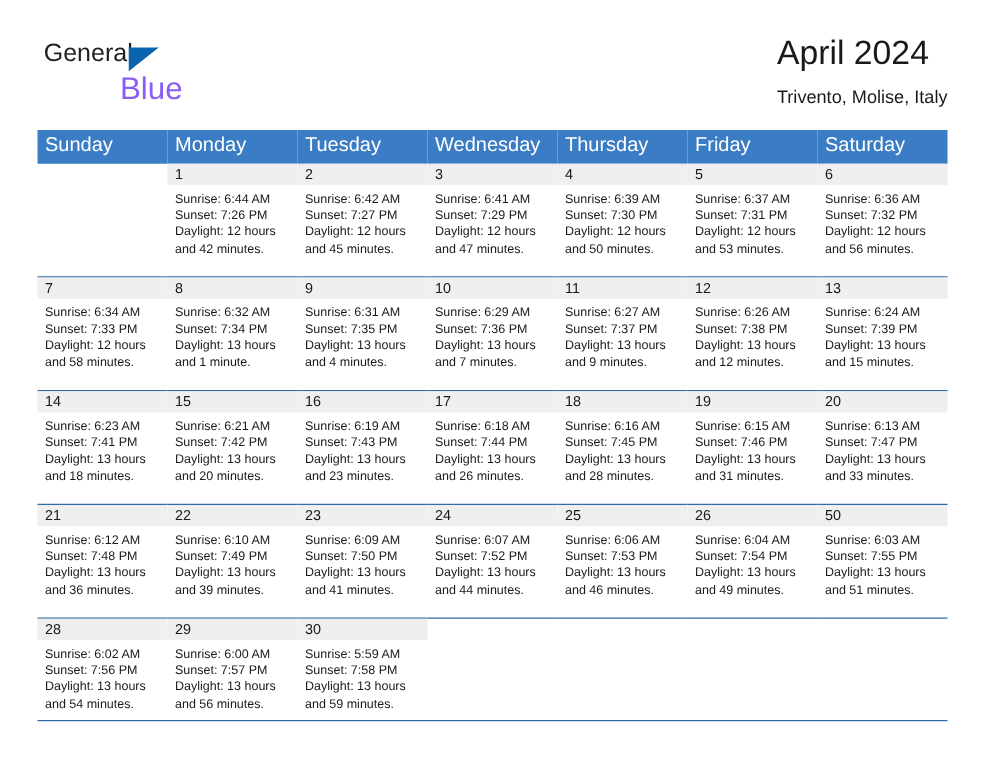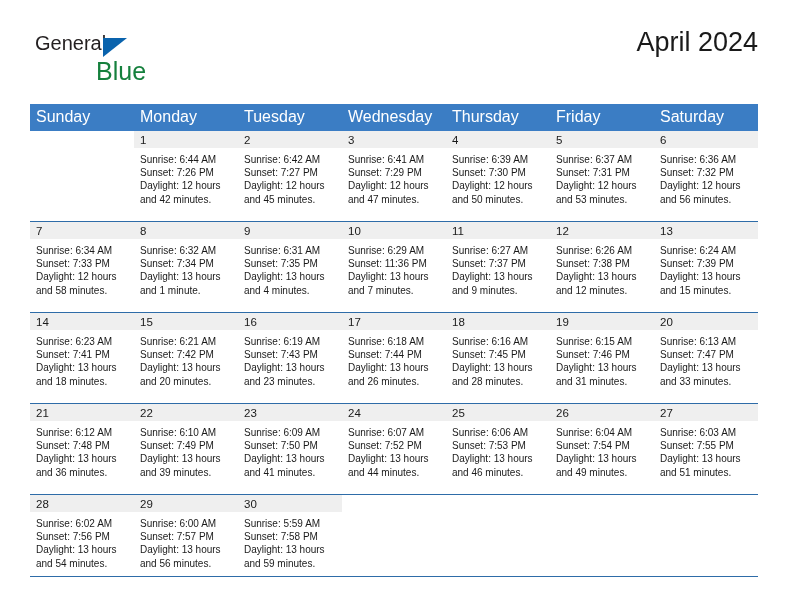--- a/index.html
+++ b/index.html
@@ -54,21 +54,21 @@
     width: 0;
     height: 0;
     border-left: 24px solid #0a63ad;
     border-bottom: 19px solid transparent;
   }
   .logo-blue {
     position: absolute;
     left: 61px;
     top: 25px;
     font-size: 25px;
-    color: #15803d;
+    color: #8b5cf6;
     font-family: "Liberation Sans", sans-serif;
   }
 
   .title-block {
     position: absolute;
     right: 0;
     top: 0;
   }
   .month-title {
     font-size: 27px;
@@ -156,20 +156,21 @@
   <div class="header">
 
     <div class="logo">
       <span class="logo-general">General</span>
       <span class="logo-tri"></span>
       <span class="logo-blue">Blue</span>
     </div>
 
     <div class="title-block">
       <div class="month-title">April 2024</div>
+      <div class="location">Trivento, Molise, Italy</div>
     </div>
 
   </div>
 
   <table class="calendar">
     <thead>
       <tr class="dow-row">
         <th>Sunday</th>
         <th>Monday</th>
         <th>Tuesday</th>
@@ -291,21 +292,21 @@
                 <div>Daylight: 13 hours</div>
                 <div>and 4 minutes.</div>
               </div>
             </div>
           </td>
           <td>
             <div class="cell-inner">
               <div class="daynum-band">10</div>
               <div class="cell-body">
                 <div>Sunrise: 6:29 AM</div>
-                <div>Sunset: 11:36 PM</div>
+                <div>Sunset: 7:36 PM</div>
                 <div>Daylight: 13 hours</div>
                 <div>and 7 minutes.</div>
               </div>
             </div>
           </td>
           <td>
             <div class="cell-inner">
               <div class="daynum-band">11</div>
               <div class="cell-body">
                 <div>Sunrise: 6:27 AM</div>
@@ -479,21 +480,21 @@
               <div class="cell-body">
                 <div>Sunrise: 6:04 AM</div>
                 <div>Sunset: 7:54 PM</div>
                 <div>Daylight: 13 hours</div>
                 <div>and 49 minutes.</div>
               </div>
             </div>
           </td>
           <td>
             <div class="cell-inner">
-              <div class="daynum-band">27</div>
+              <div class="daynum-band">50</div>
               <div class="cell-body">
                 <div>Sunrise: 6:03 AM</div>
                 <div>Sunset: 7:55 PM</div>
                 <div>Daylight: 13 hours</div>
                 <div>and 51 minutes.</div>
               </div>
             </div>
           </td>
         </tr>
         <tr class="week-row">

